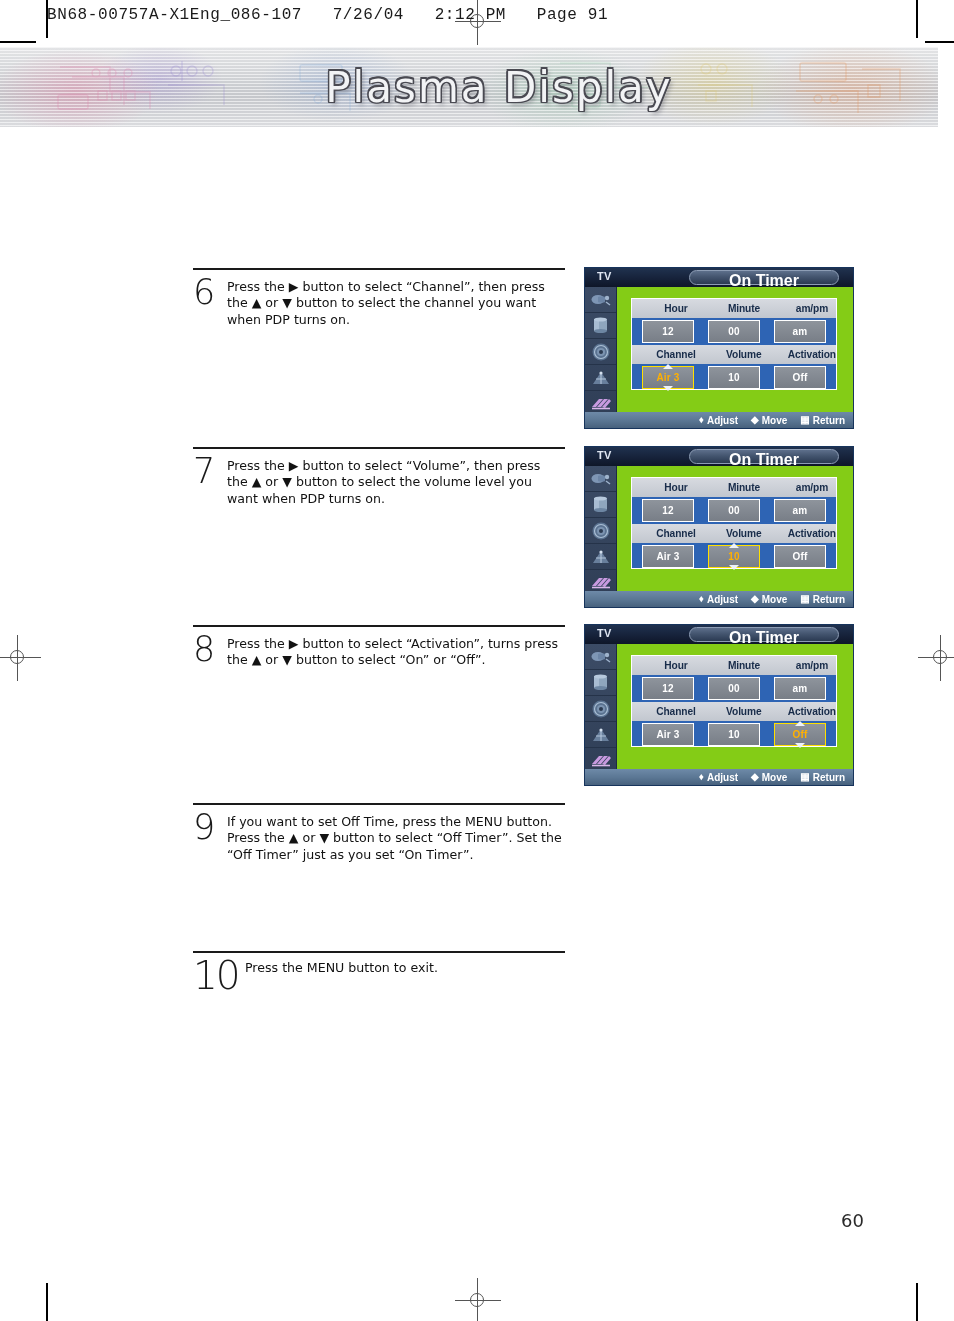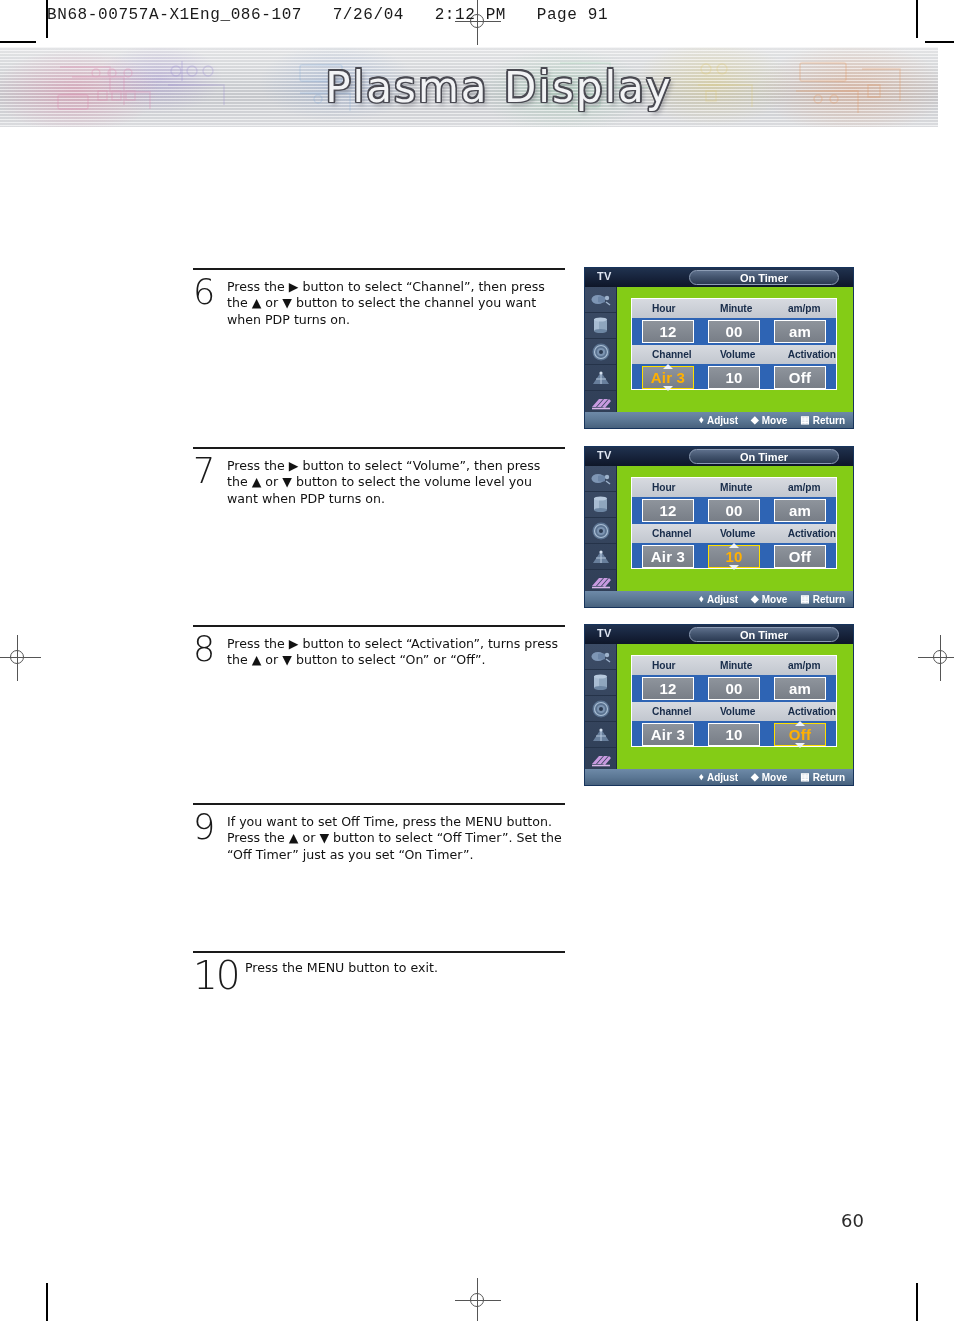--- a/index.html
+++ b/index.html
@@ -149,21 +149,21 @@
     left: 104px; top: 2px;
     width: 150px; height: 15px;
     border-radius: 8px;
     background: linear-gradient(180deg, #5d6f8b 0%, #44556f 45%, #2b3a52 100%);
     border: 1px solid #8d9db5;
     box-sizing: border-box;
   }
   .osd-pill span {
     position: absolute; left: 0; right: 0; top: 1px;
     text-align: center;
-    font-size: 11px; font-weight: bold;
+    font-size: 16px; font-weight: bold;
     color: #ffffff;
   }
   .osd-sidebar {
     position: absolute;
     left: 0; top: 19px;
     width: 31px; bottom: 0;
     background: linear-gradient(180deg, #3c4c66 0%, #2e3d55 100%);
     border-right: 1px solid #1d2b42;
   }
   .osd-ico {
@@ -183,20 +183,21 @@
     background: #2e64b4;
   }
   .osd-hrow {
     display: flex;
     height: 19px;
     background: linear-gradient(180deg, #d7dae0 0%, #c2c7cf 100%);
     align-items: center;
   }
   .osd-hrow div {
     flex: 1;
+    text-align: center;
     font-size: 10.2px;
     font-weight: bold;
     color: #182c4a;
     letter-spacing: -0.1px;
     padding-left: 20px;
   }
   .osd-drow {
     display: flex;
     height: 27px;
     align-items: center;
@@ -207,21 +208,21 @@
     display: flex; justify-content: center; align-items: center;
     position: relative;
     height: 27px;
   }
   .osd-cell {
     width: 52px; height: 23px;
     border: 1.5px solid #ffffff;
     box-sizing: border-box;
     background: linear-gradient(180deg, #8e949c 0%, #787e87 100%);
     display: flex; align-items: center; justify-content: center;
-    font-size: 15px; font-weight: bold; color: #ffffff;
+    font-size: 10px; font-weight: bold; color: #ffffff;
     letter-spacing: 0.2px;
   }
   .osd-cell.sel {
     border-color: #ffe000;
     color: #ffb000;
     background: linear-gradient(180deg, #8e949c 0%, #787e87 100%);
   }
   .arr {
     position: absolute;
     left: 50%;

